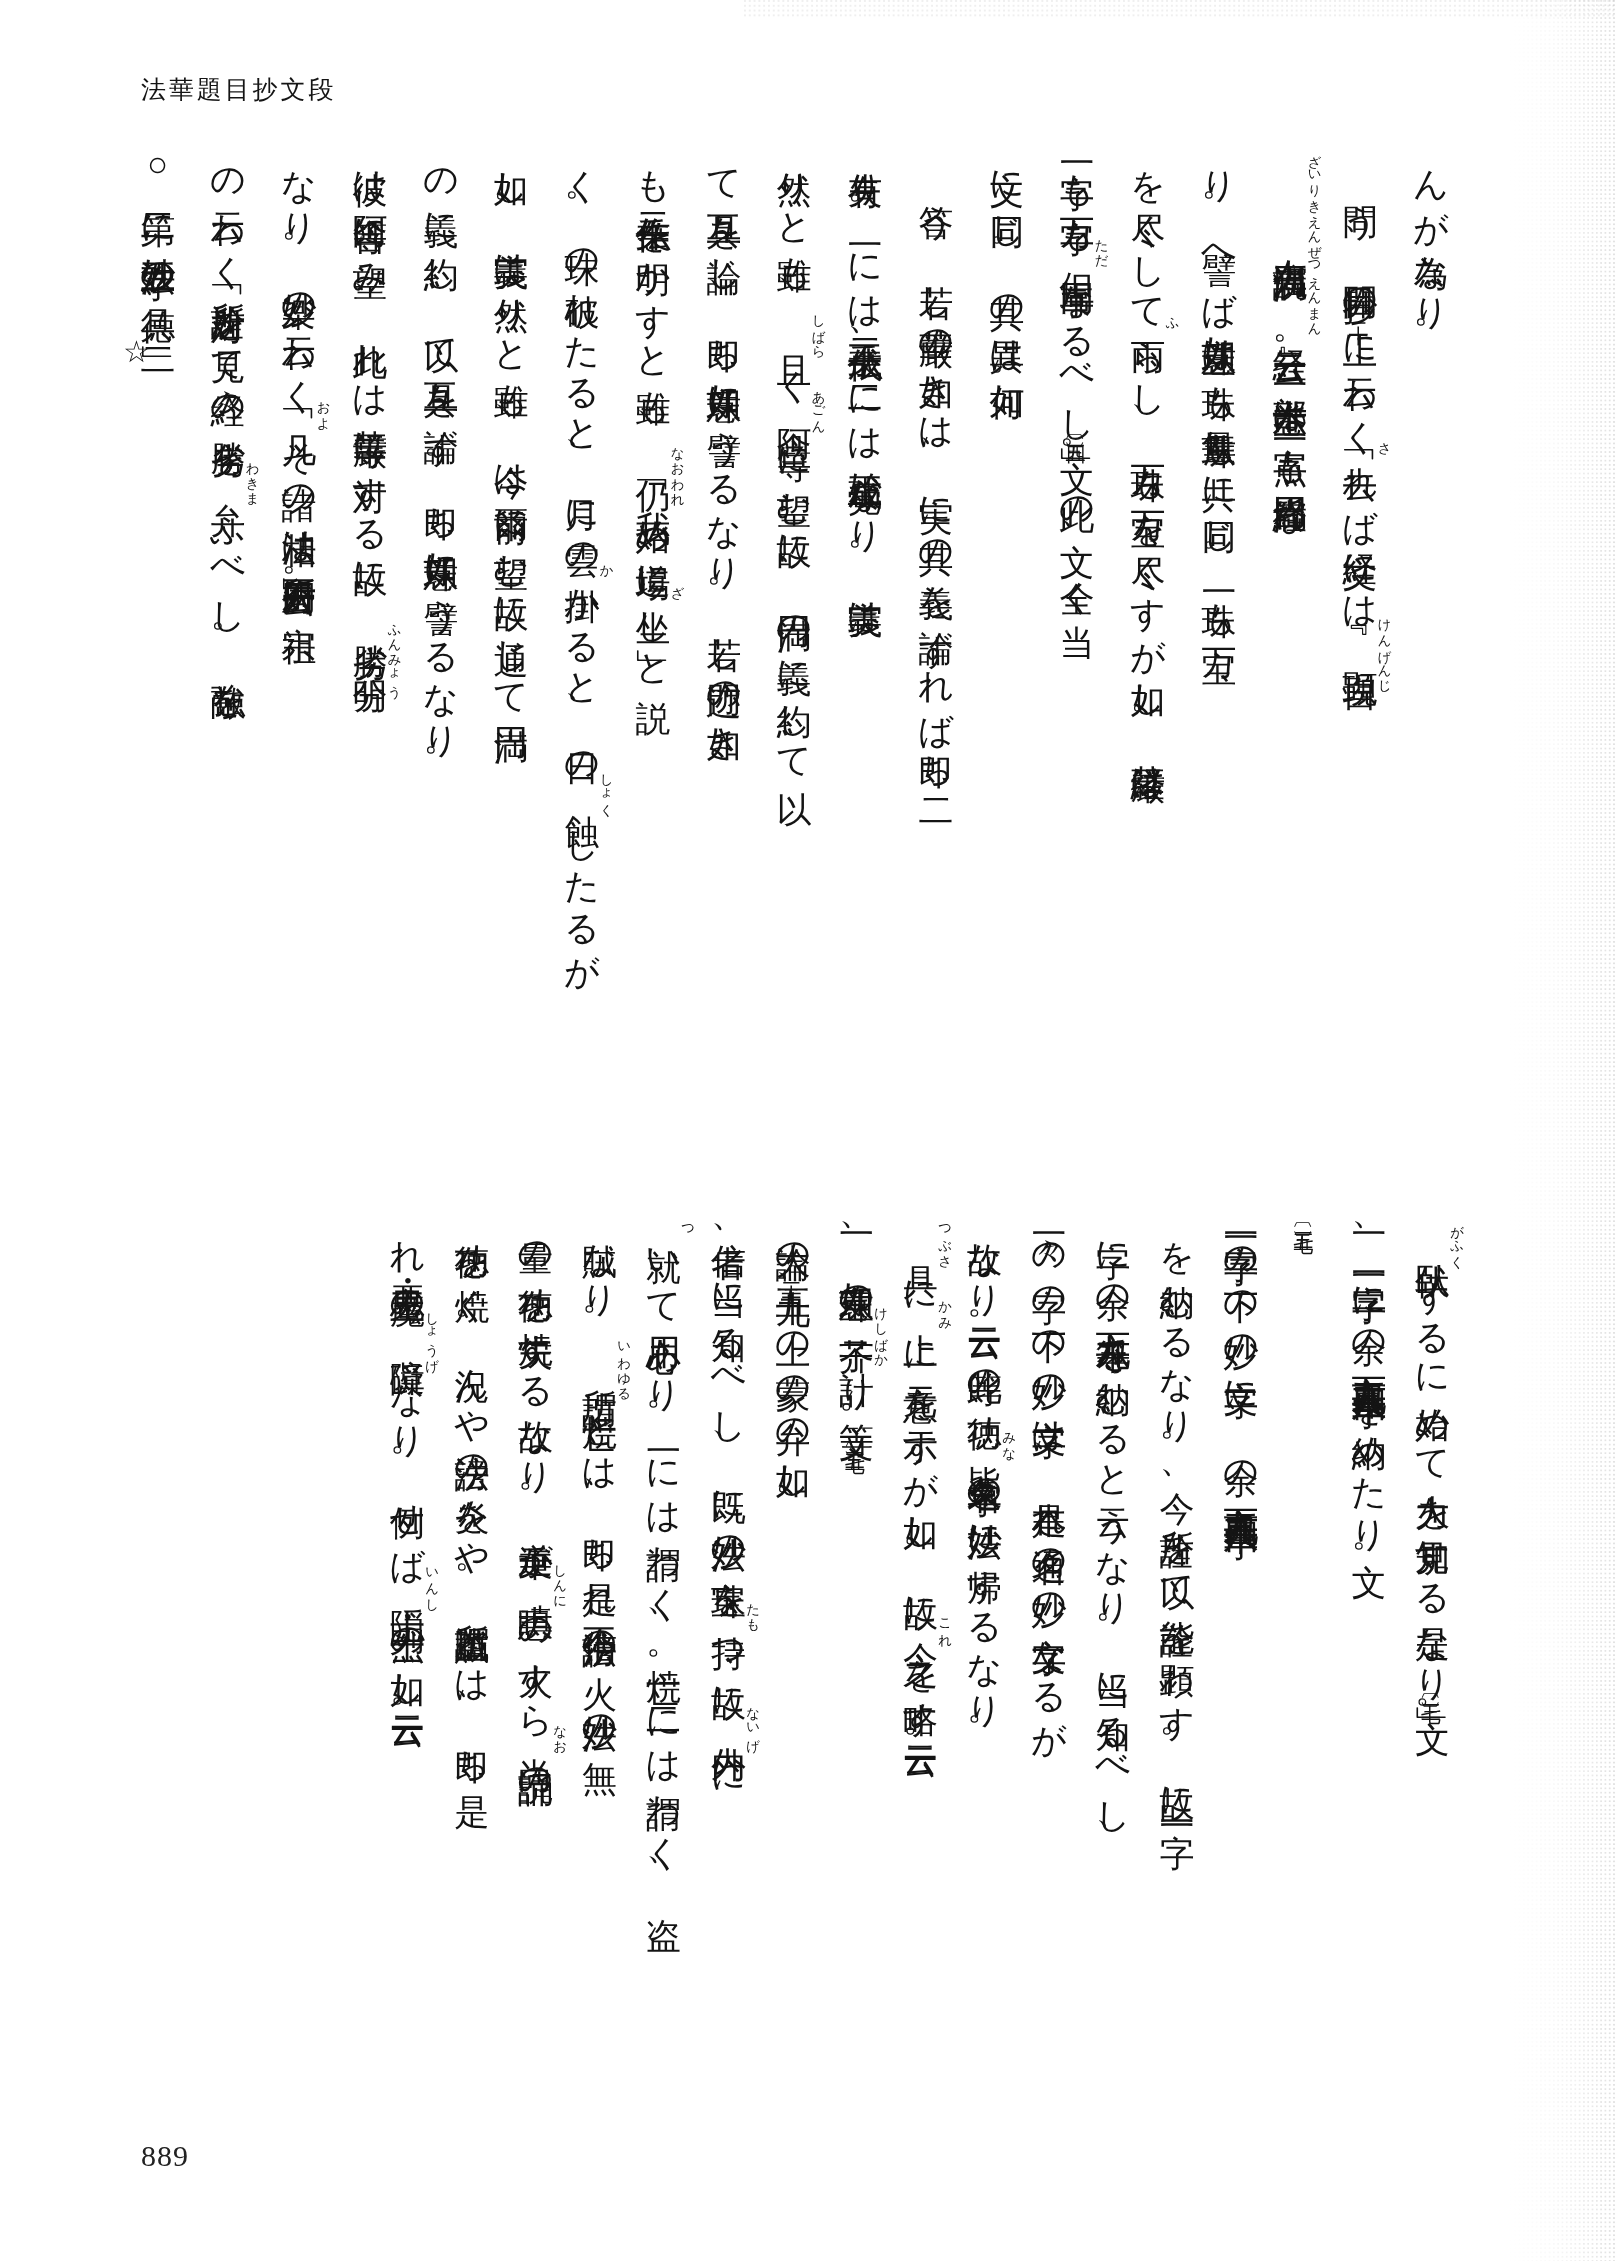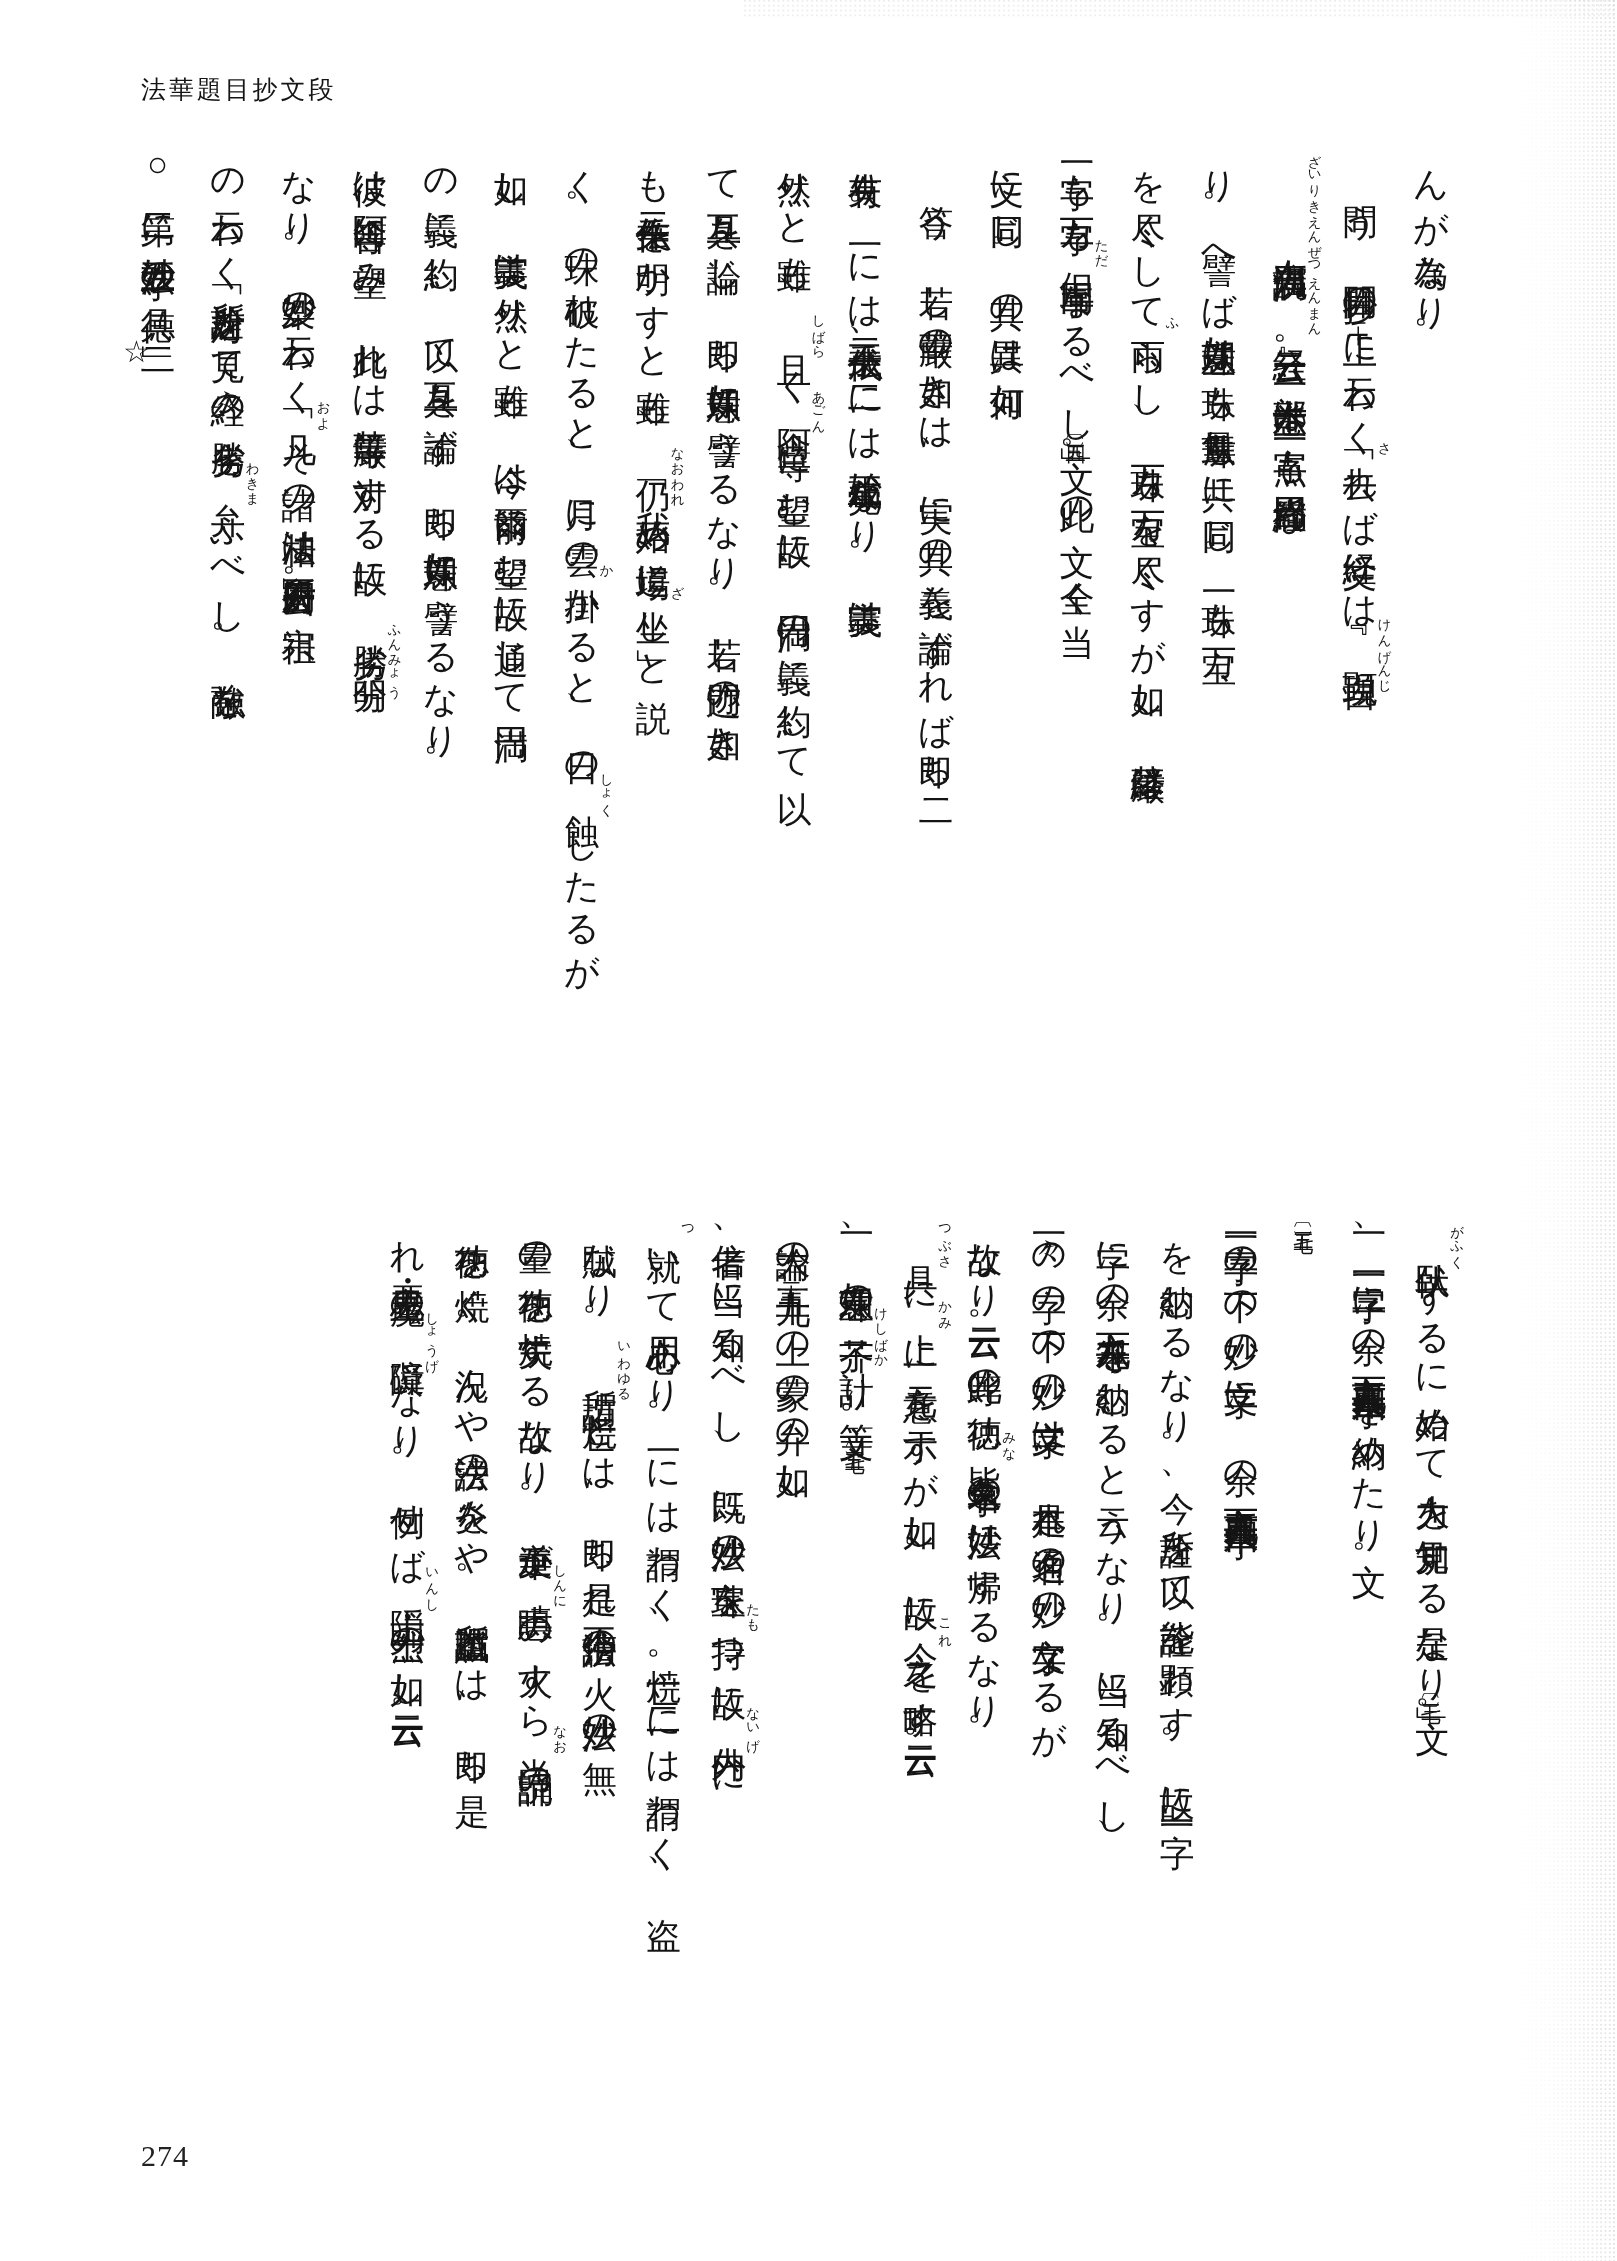--- a/index.html
+++ b/index.html
@@ -93,14 +93,14 @@
     <div class="tline" style="right: 576px; width: 64px; line-height: 64px;"><span>一、如意宝珠の</span><ruby>芥子<rt>けし</rt></ruby><ruby>計<rt>ばか</rt></ruby><span>り等文。</span><span class="small">〔三五七〕</span></div>
     <div class="tline" style="right: 640px; width: 64px; line-height: 64px;"><span>大論の五十九</span><span class="small">三十</span><span>、上の蒙の弁の如し。</span></div>
     <div class="tline" style="right: 704px; width: 64px; line-height: 64px;"><span>信者、当に知るべし、既に妙法の宝珠を</span><ruby>持<rt>たも</rt></ruby><span>つ故に</span><ruby>内外<rt>ないげ</rt></ruby><span>に</span></div>
     <div class="tline" style="right: 769px; width: 64px; line-height: 64px;"><ruby>就<rt>つ</rt></ruby><span>いて用心あり。一には謂わく、焼亡。二には謂わく、盗</span></div>
     <div class="tline" style="right: 833px; width: 64px; line-height: 64px;"><span>賊なり。</span><ruby>所謂<rt>いわゆる</rt></ruby><span>焼亡とは、即ち是れ不信謗法の火、妙法の無</span></div>
     <div class="tline" style="right: 897px; width: 64px; line-height: 64px;"><span>量の功徳を焼失する故なり。道乗が</span><ruby>瞋恚<rt>しんに</rt></ruby><span>の火すら</span><ruby>尚<rt>なお</rt></ruby><span>読誦の</span></div>
     <div class="tline" style="right: 961px; width: 64px; line-height: 64px;"><span>功徳を焼く。況んや謗法の炎をや。所謂盗賊とは、即ち是</span></div>
     <div class="tline" style="right: 1025px; width: 64px; line-height: 64px;"><span>れ悪鬼・魔王の</span><ruby>障礙<rt>しょうげ</rt></ruby><span>なり。例せば</span><ruby>隠士<rt>いんし</rt></ruby><span>・烈士の如し云云。</span></div>
   </div>
 
-<div class="page-number">274</div>
+<div class="page-number">889</div>
 
 
 </body></html>

